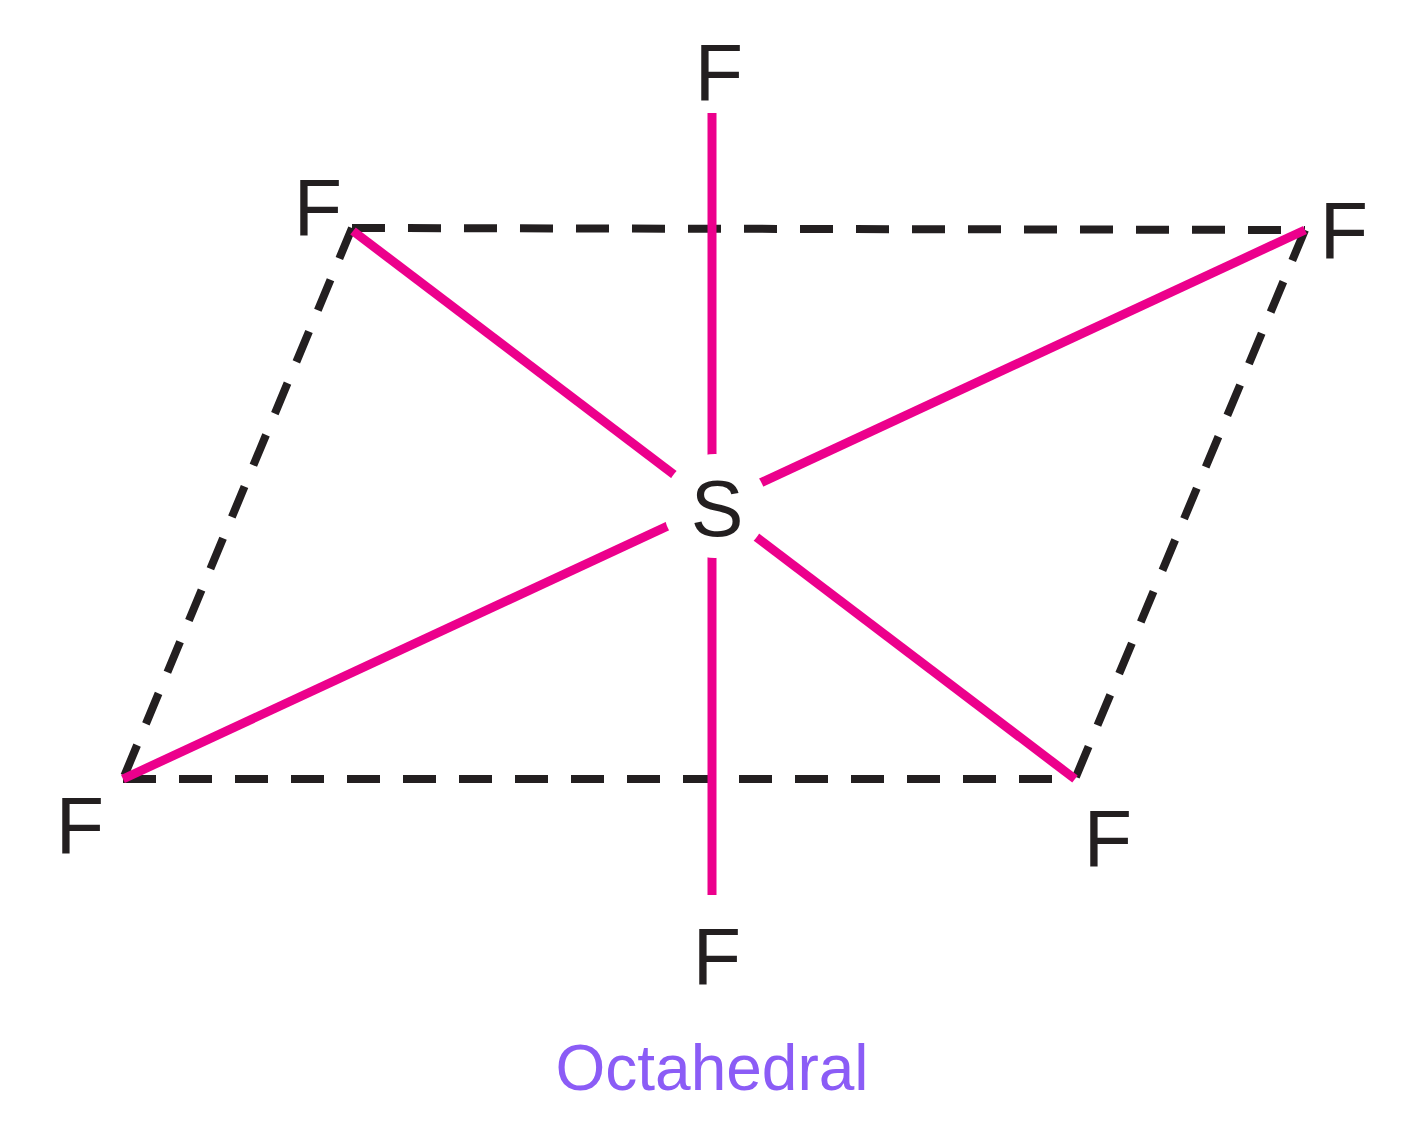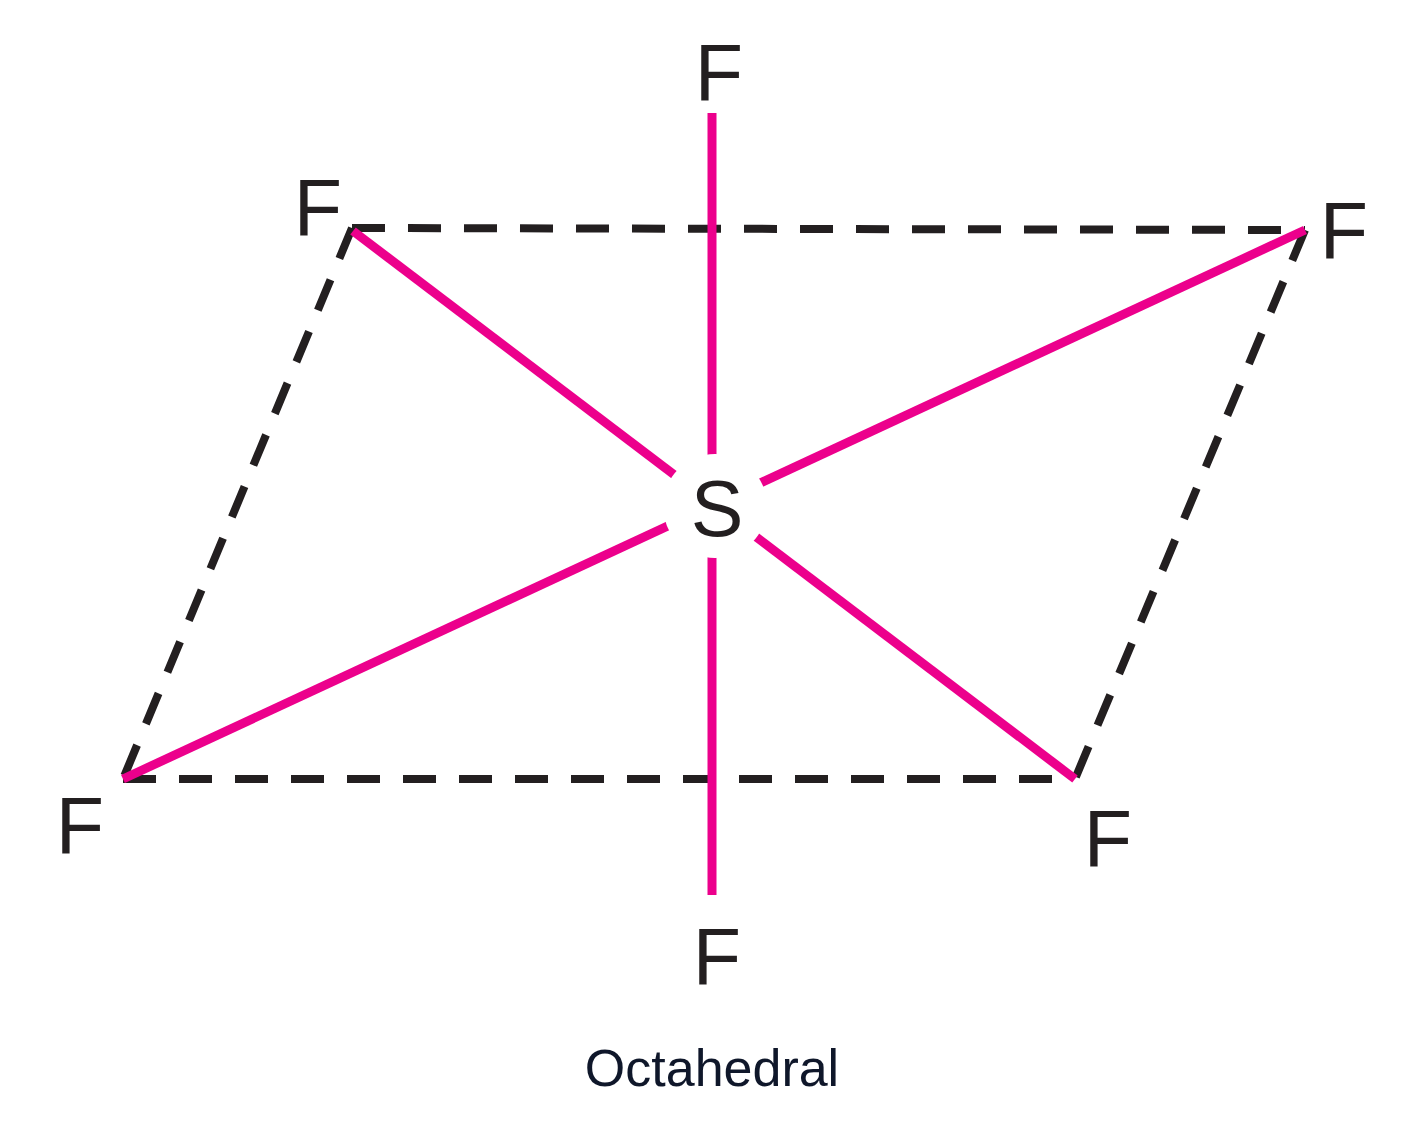--- a/index.html
+++ b/index.html
@@ -27,23 +27,23 @@
     transform: translate(-50%, -50%);
     font-size: 79px;
     line-height: 1;
     color: #231F20;
     white-space: nowrap;
     user-select: none;
   }
   .caption {
     position: absolute;
     transform: translate(-50%, -50%);
-    font-size: 52px;
+    font-size: 64px;
     line-height: 1;
-    color: #0f172a;
+    color: #8b5cf6;
     white-space: nowrap;
     user-select: none;
   }
 </style>
 </head>
 <body>
 
 <div class="canvas">
 
   <svg class="lines-layer" viewBox="0 0 1405 1121" aria-hidden="true">

